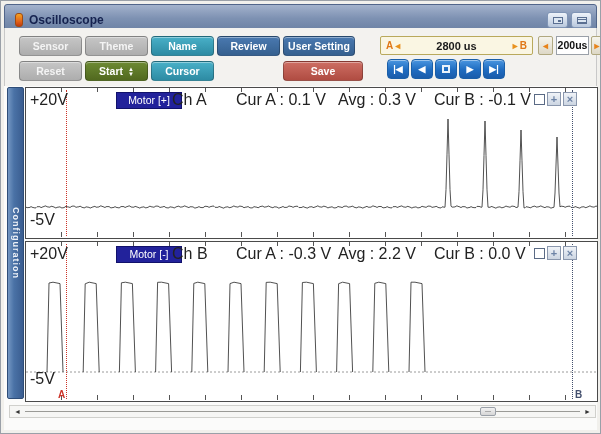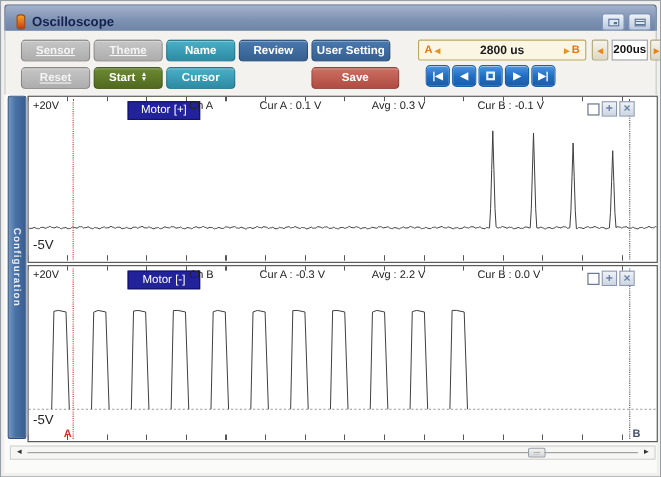--- a/index.html
+++ b/index.html
@@ -19,21 +19,21 @@
   .glyph-screen{width:10px;height:7px;border:1px solid #5a6f92;background:#dde7f2;position:relative;}
   .glyph-screen:after{content:"";position:absolute;right:1px;bottom:1px;width:3px;height:2px;background:#5a6f92;}
   .glyph-min{width:10px;height:7px;border:1px solid #5a6f92;background:
     repeating-linear-gradient(#dde7f2 0 1px,#5a6f92 1px 2px,#dde7f2 2px 3px);}
 
   
   #toolbar{position:absolute;left:3px;top:27px;right:3px;height:58px;background:#f3f2ef;border-left:1px solid #c8c8c8;border-right:1px solid #c8c8c8;}
   .tbtn{position:absolute;height:20px;border-radius:4px;border:1px solid rgba(0,0,0,.25);
     color:#fff;font-size:10.5px;font-weight:bold;text-align:center;line-height:18px;
     box-shadow:inset 0 1px 0 rgba(255,255,255,.4);cursor:default;}
-  .b-gray {background:linear-gradient(#c6c6c6,#adadad);color:#f4f4f4;text-decoration:underline;}
+  .b-gray {background:linear-gradient(#c6c6c6,#adadad);color:#f4f4f4;}
   .b-teal {background:linear-gradient(#49b0c8,#2d8ba3);}
   .b-blue {background:linear-gradient(#4a79b0,#35608f);}
   .b-green{background:linear-gradient(#6d8a33,#51691f);}
   .b-red  {background:linear-gradient(#cd6e63,#b04c42);}
   .spin{display:inline-block;vertical-align:middle;margin-left:5px;line-height:4px;font-size:6px;color:#fff;}
   .spin span{display:block;height:5px;}
 
   .range-box{position:absolute;left:375px;top:8px;width:153px;height:19px;background:#faf6e3;
     border:1px solid #b9a95c;border-radius:2px;display:flex;align-items:center;padding:0 5px;font-size:11px;}
   .range-box .ab{color:#e07818;font-weight:bold;font-size:10px;}
@@ -53,33 +53,33 @@
 
   
   #scope{position:absolute;left:3px;top:85px;right:3px;bottom:3px;background:#fbfbfa;}
   #sidebar{position:absolute;left:3px;top:1px;width:17px;height:312px;border:1px solid #2e4d78;border-radius:2px;
     background:linear-gradient(90deg,#7396c2,#4a72a6 40%,#3a5d90);display:flex;align-items:center;justify-content:center;cursor:default;}
   #sidebar .vtext{writing-mode:vertical-rl;font-size:9px;font-weight:bold;color:#eef2f8;letter-spacing:1px;}
 
   .panel{position:absolute;left:21px;width:573px;background:#fff;border:1px solid #4a4a4a;}
   #panel1{top:1px;height:152px;}
   #panel2{top:155px;height:161px;}
-  .ph{position:absolute;top:3px;font-size:10px;color:#222;white-space:nowrap;}
+  .ph{position:absolute;top:3px;font-size:16px;color:#222;white-space:nowrap;}
   .vtop{left:4px;}
   .name-badge{position:absolute;left:42px;top:4px;width:66px;height:17px;background:#22229b;border:1px solid #11116b;
     color:#fff;font-size:10.5px;text-align:center;line-height:15px;margin-left:48px;}
   .ch{left:146px;}
   .cura{left:210px;}
   .avg{left:312px;}
   .curb{left:408px;}
   .pctrl{position:absolute;top:4px;display:flex;gap:2px;align-items:center;left:508px;}
   .pcheck{width:11px;height:11px;background:#fff;border:1px solid #5a6a85;cursor:default;}
   .pbtn2{width:14px;height:14px;border:1px solid #8a97ad;background:linear-gradient(#f0f3f8,#ccd5e2);
     font-size:11px;font-weight:bold;color:#6b82a5;text-align:center;line-height:12px;cursor:default;}
-  .vbot{position:absolute;left:4px;font-size:12px;color:#222;}
+  .vbot{position:absolute;left:4px;font-size:16px;color:#222;}
   #panel1 .vbot{bottom:9px;}
   #panel2 .vbot{bottom:13px;}
   .tickstrip{position:absolute;left:0;right:0;height:4px;
     background:repeating-linear-gradient(to right,transparent 0 35px,#555 35px 36px);}
   .ticks-top{top:0;}
   .ticks-bot{bottom:1px;height:5px;}
   .cursorline{position:absolute;top:2px;bottom:2px;width:0;border-left:1px dotted;}
   .cur-a{left:40px;border-color:#cc3328;}
   .cur-b{left:546px;border-color:#44506e;}
   .cursor-tag{position:absolute;bottom:1px;font-size:10px;font-weight:bold;}

